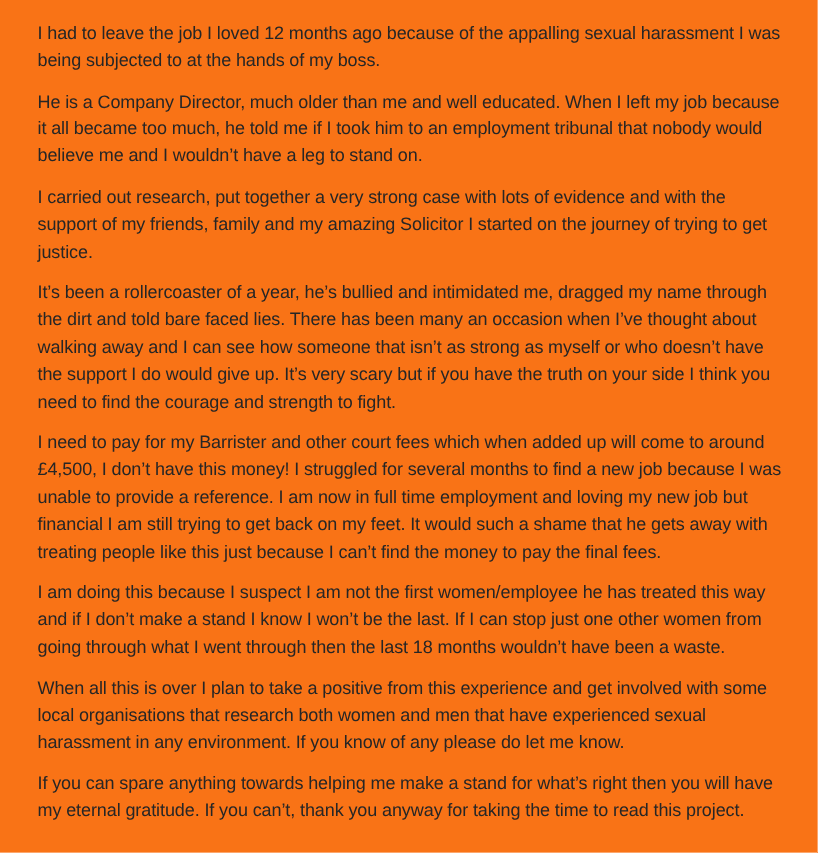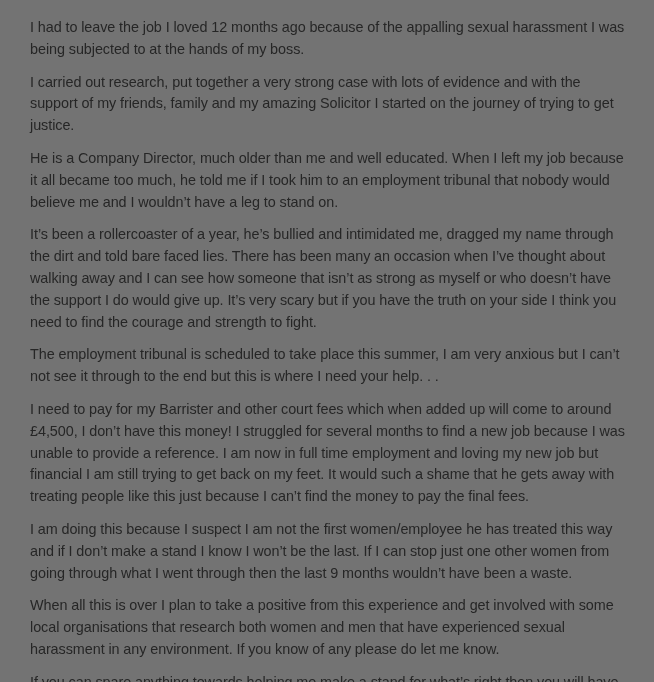--- a/index.html
+++ b/index.html
@@ -13,21 +13,21 @@
     height: 682px;
     overflow: hidden;
     font-family: "Liberation Sans", "DejaVu Sans", sans-serif;
     color: #262626;
     -webkit-font-smoothing: antialiased;
   }
   .page {
     box-sizing: border-box;
     width: 654px;
     height: 682px;
-    background: #737373;
+    background: #f97316;
     padding: 17px 29px 0 30px;
   }
   .body-copy {
     width: 596px;
   }
   .para {
     margin: 0 0 11px 0;
     font-size: 14.4px;
     line-height: 21.8px;
     letter-spacing: -0.06px;
@@ -39,23 +39,22 @@
   .para:last-child {
     margin-bottom: 0;
   }
 </style>
 </head>
 <body>
 
 <div class="page">
   <article class="body-copy">
     <p class="para">I had to leave the job I loved 12 months ago because of the appalling sexual harassment I was being subjected to at the hands of my boss.</p>
+    <p class="para">He is a Company Director, much older than me and well educated. When I left my job because it all became too much, he told me if I took him to an employment tribunal that nobody would believe me and I wouldn’t have a leg to stand on.</p>
     <p class="para">I carried out research, put together a very strong case with lots of evidence and with the support of my friends, family and my amazing Solicitor I started on the journey of trying to get justice.</p>
-    <p class="para">He is a Company Director, much older than me and well educated. When I left my job because it all became too much, he told me if I took him to an employment tribunal that nobody would believe me and I wouldn’t have a leg to stand on.</p>
     <p class="para">It’s been a rollercoaster of a year, he’s bullied and intimidated me, dragged my name through the dirt and told bare faced lies. There has been many an occasion when I’ve thought about walking away and I can see how someone that isn’t as strong as myself or who doesn’t have the support I do would give up. It’s very scary but if you have the truth on your side I think you need to find the courage and strength to fight.</p>
-    <p class="para">The employment tribunal is scheduled to take place this summer, I am very anxious but I can’t not see it through to the end but this is where I need your help. . .</p>
     <p class="para">I need to pay for my Barrister and other court fees which when added up will come to around £4,500, I don’t have this money! I struggled for several months to find a new job because I was unable to provide a reference. I am now in full time employment and loving my new job but financial I am still trying to get back on my feet. It would such a shame that he gets away with treating people like this just because I can’t find the money to pay the final fees.</p>
-    <p class="para">I am doing this because I suspect I am not the first women/employee he has treated this way and if I don’t make a stand I know I won’t be the last. If I can stop just one other women from going through what I went through then the last 9 months wouldn’t have been a waste.</p>
+    <p class="para">I am doing this because I suspect I am not the first women/employee he has treated this way and if I don’t make a stand I know I won’t be the last. If I can stop just one other women from going through what I went through then the last 18 months wouldn’t have been a waste.</p>
     <p class="para">When all this is over I plan to take a positive from this experience and get involved with some local organisations that research both women and men that have experienced sexual harassment in any environment. If you know of any please do let me know.</p>
     <p class="para">If you can spare anything towards helping me make a stand for what’s right then you will have my eternal gratitude. If you can’t, thank you anyway for taking the time to read this project.</p>
 
   </article>
 </div>
 
 </body></html>

